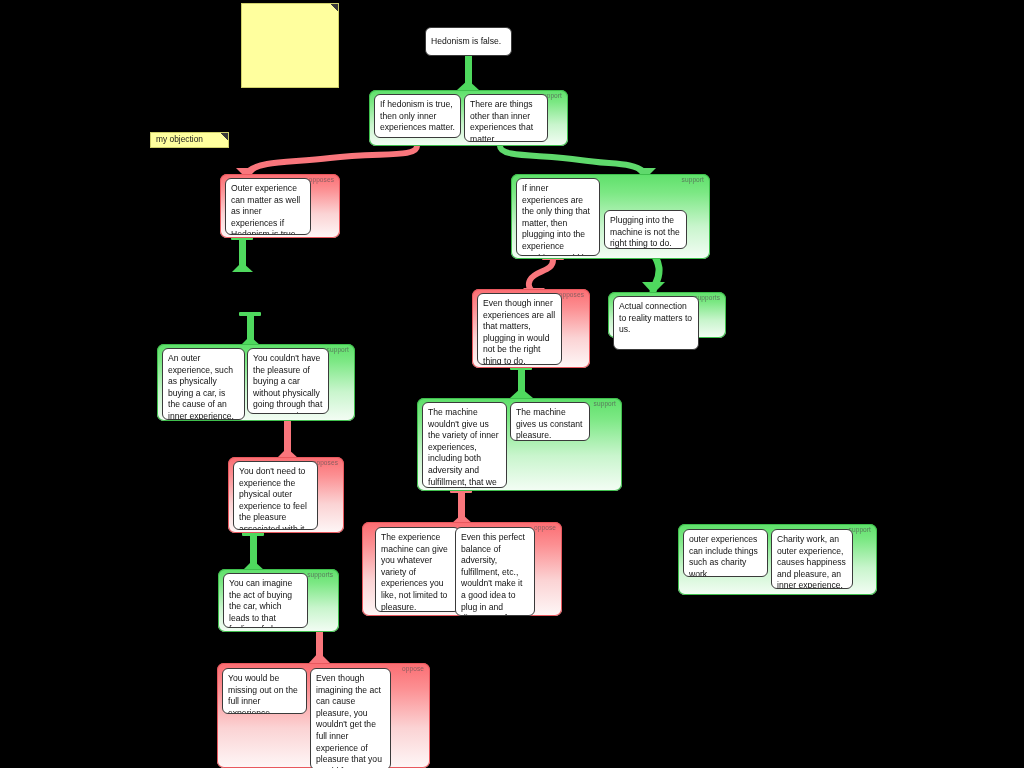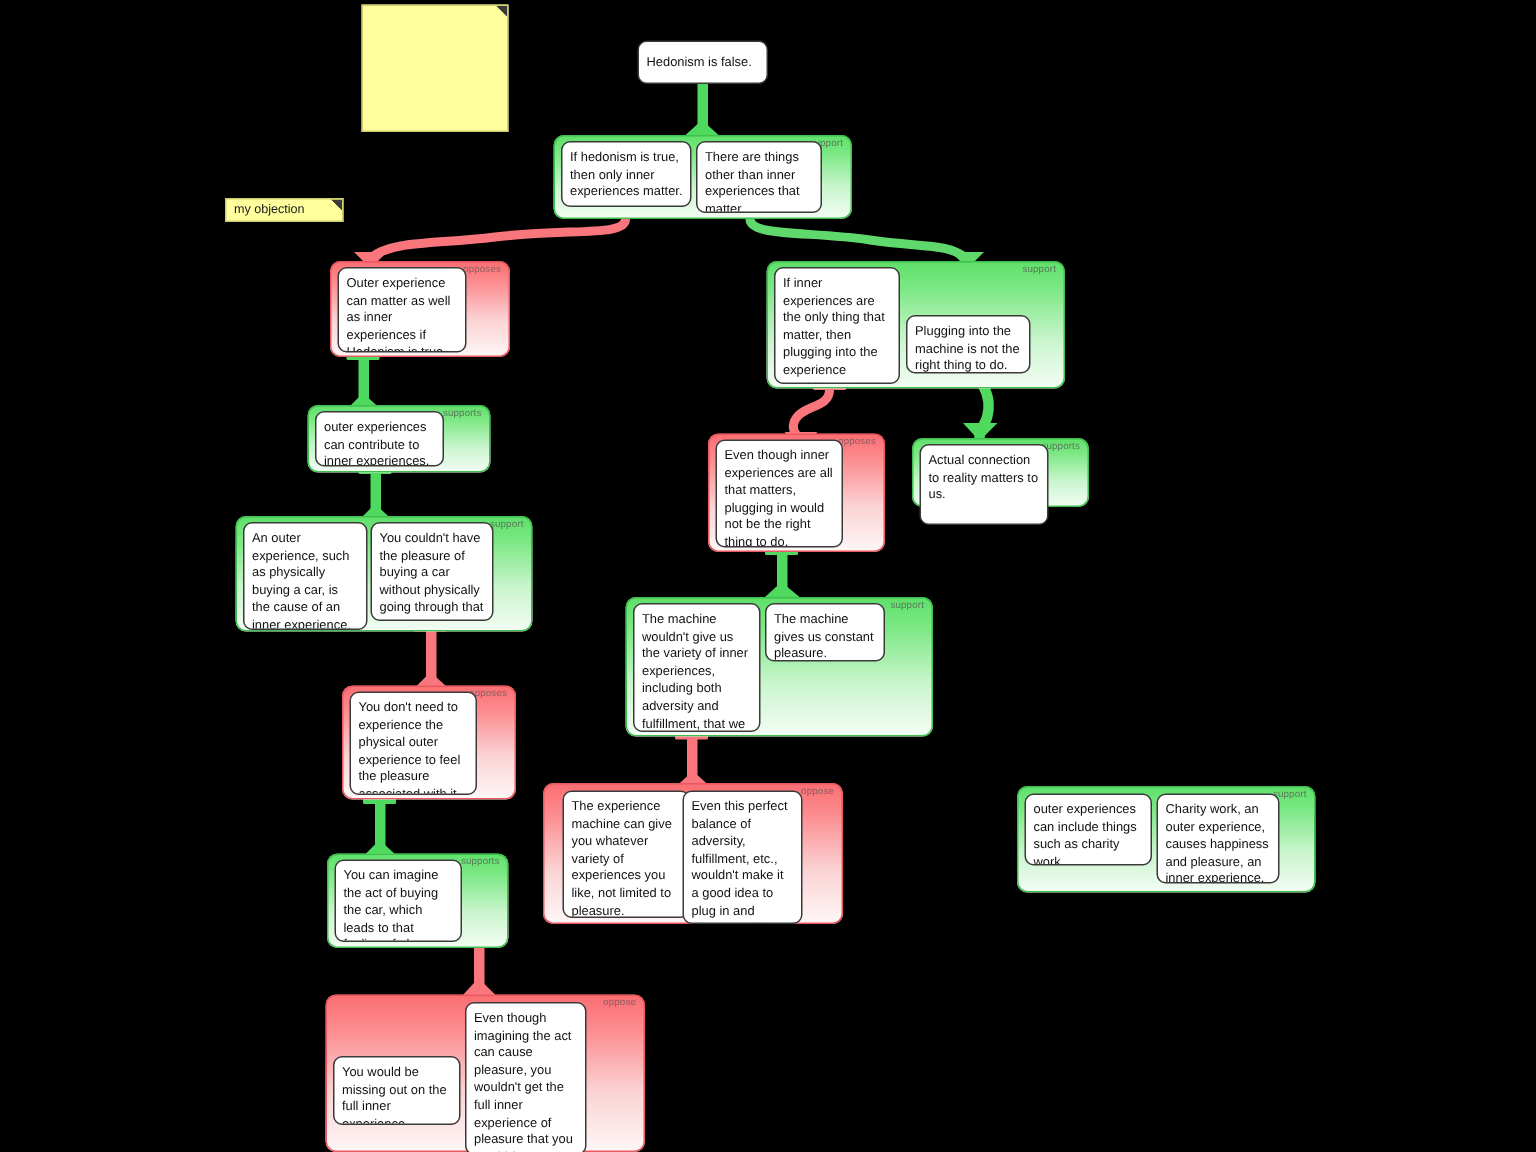--- a/index.html
+++ b/index.html
@@ -145,26 +145,20 @@
     </div>
   </div>
 
   <div class="group oppose" style="left:220px;top:174px;width:120px;height:64px;">
     <span class="gtag">opposes</span>
     <div class="card" style="left:5px;top:4px;width:86px;height:57px;">
       <span>Outer experience can matter as well as inner experiences if Hedonism is true.</span>
     </div>
   </div>
 
-  <div class="group support" style="left:205px;top:270px;width:122px;height:45px;">
-    <span class="gtag">supports</span>
-    <div class="card" style="left:5px;top:4px;width:86px;height:37px;">
-      <span>outer experiences can contribute to inner experiences.</span>
-    </div>
-  </div>
 
   <div class="group support" style="left:157px;top:344px;width:198px;height:77px;">
     <span class="gtag">support</span>
     <div class="card" style="left:5px;top:4px;width:83px;height:72px;">
       <span>An outer experience, such as physically buying a car, is the cause of an inner experience, pleasure.</span>
     </div>
     <div class="card" style="left:90px;top:4px;width:82px;height:66px;">
       <span>You couldn't have the pleasure of buying a car without physically going through that outer experience.</span>
     </div>
   </div>
@@ -178,21 +172,21 @@
 
   <div class="group support" style="left:218px;top:569px;width:121px;height:63px;">
     <span class="gtag">supports</span>
     <div class="card" style="left:5px;top:4px;width:85px;height:55px;">
       <span>You can imagine the act of buying the car, which leads to that feeling of pleasure.</span>
     </div>
   </div>
 
   <div class="group oppose" style="left:217px;top:663px;width:213px;height:105px;">
     <span class="gtag">oppose</span>
-    <div class="card" style="left:5px;top:5px;width:85px;height:46px;margin-top:36px;">
+    <div class="card" style="left:5px;top:5px;width:85px;height:46px;">
       <span>You would be missing out on the full inner experience.</span>
     </div>
     <div class="card" style="left:93px;top:5px;width:81px;height:102px;">
       <span>Even though imagining the act can cause pleasure, you wouldn't get the full inner experience of pleasure that you would from actually buying the car.</span>
     </div>
   </div>
 
   <div class="group support" style="left:511px;top:174px;width:199px;height:85px;">
     <span class="gtag">support</span>
     <div class="card" style="left:5px;top:4px;width:84px;height:78px;">

